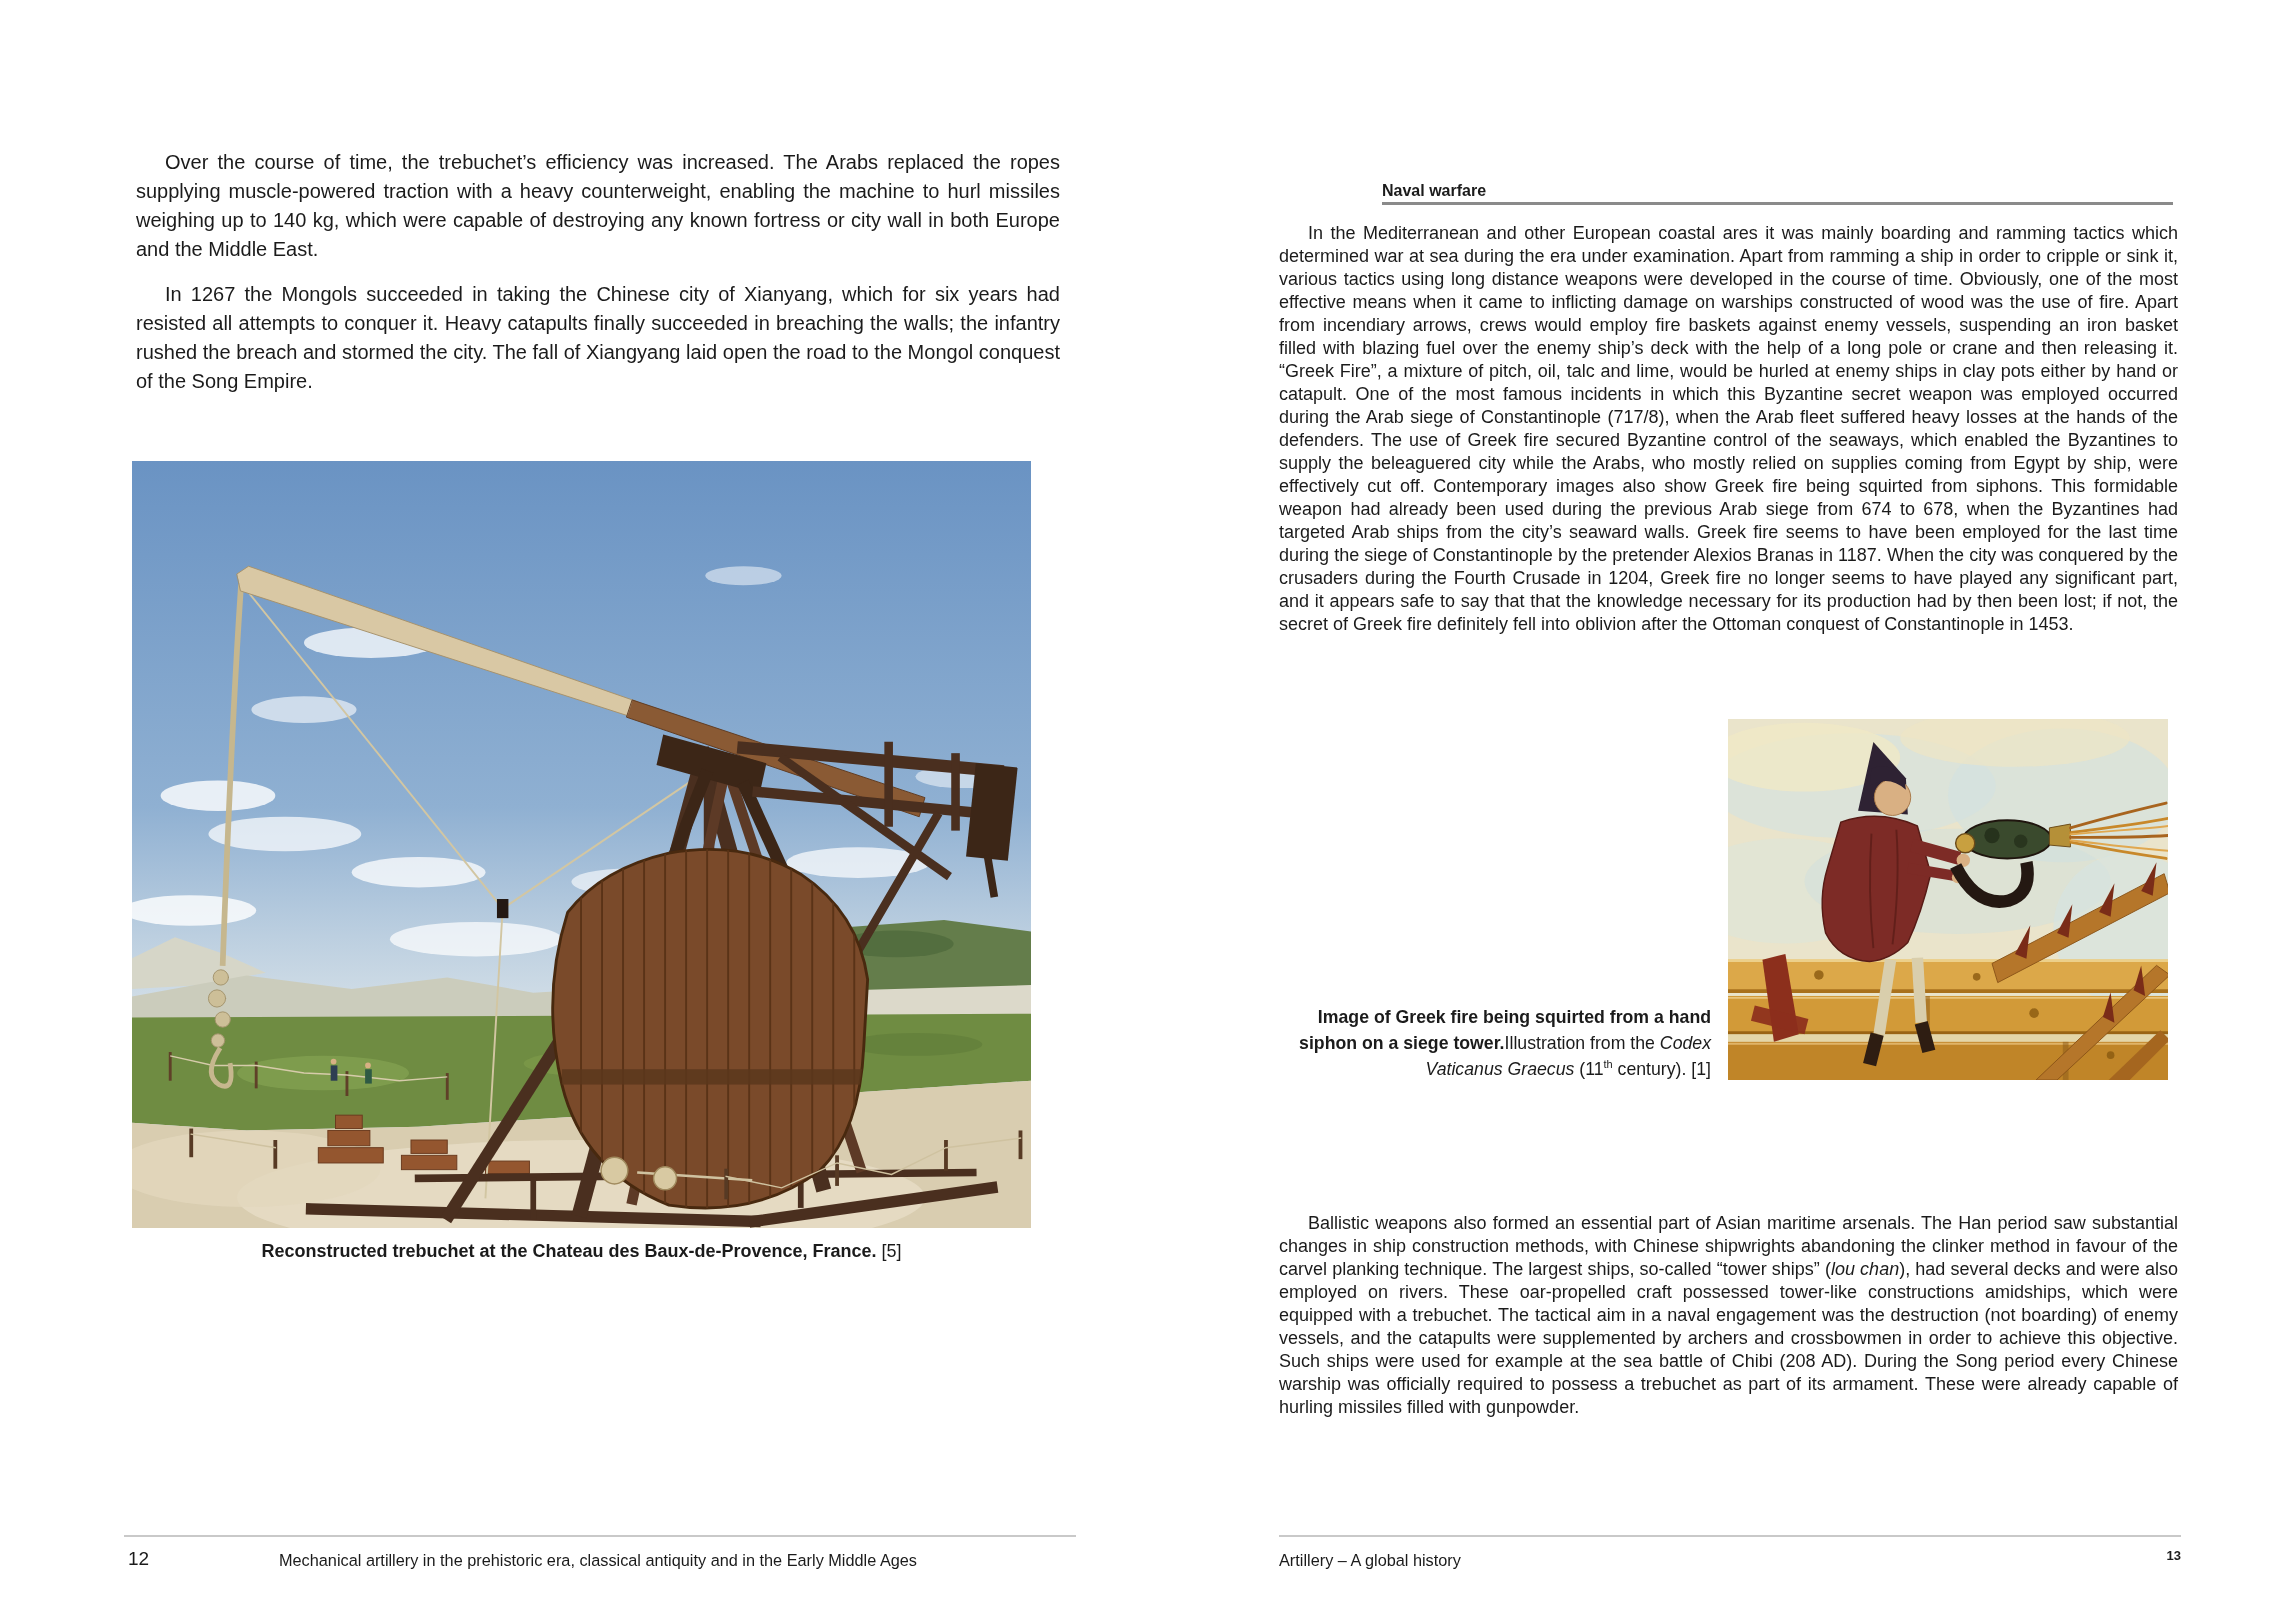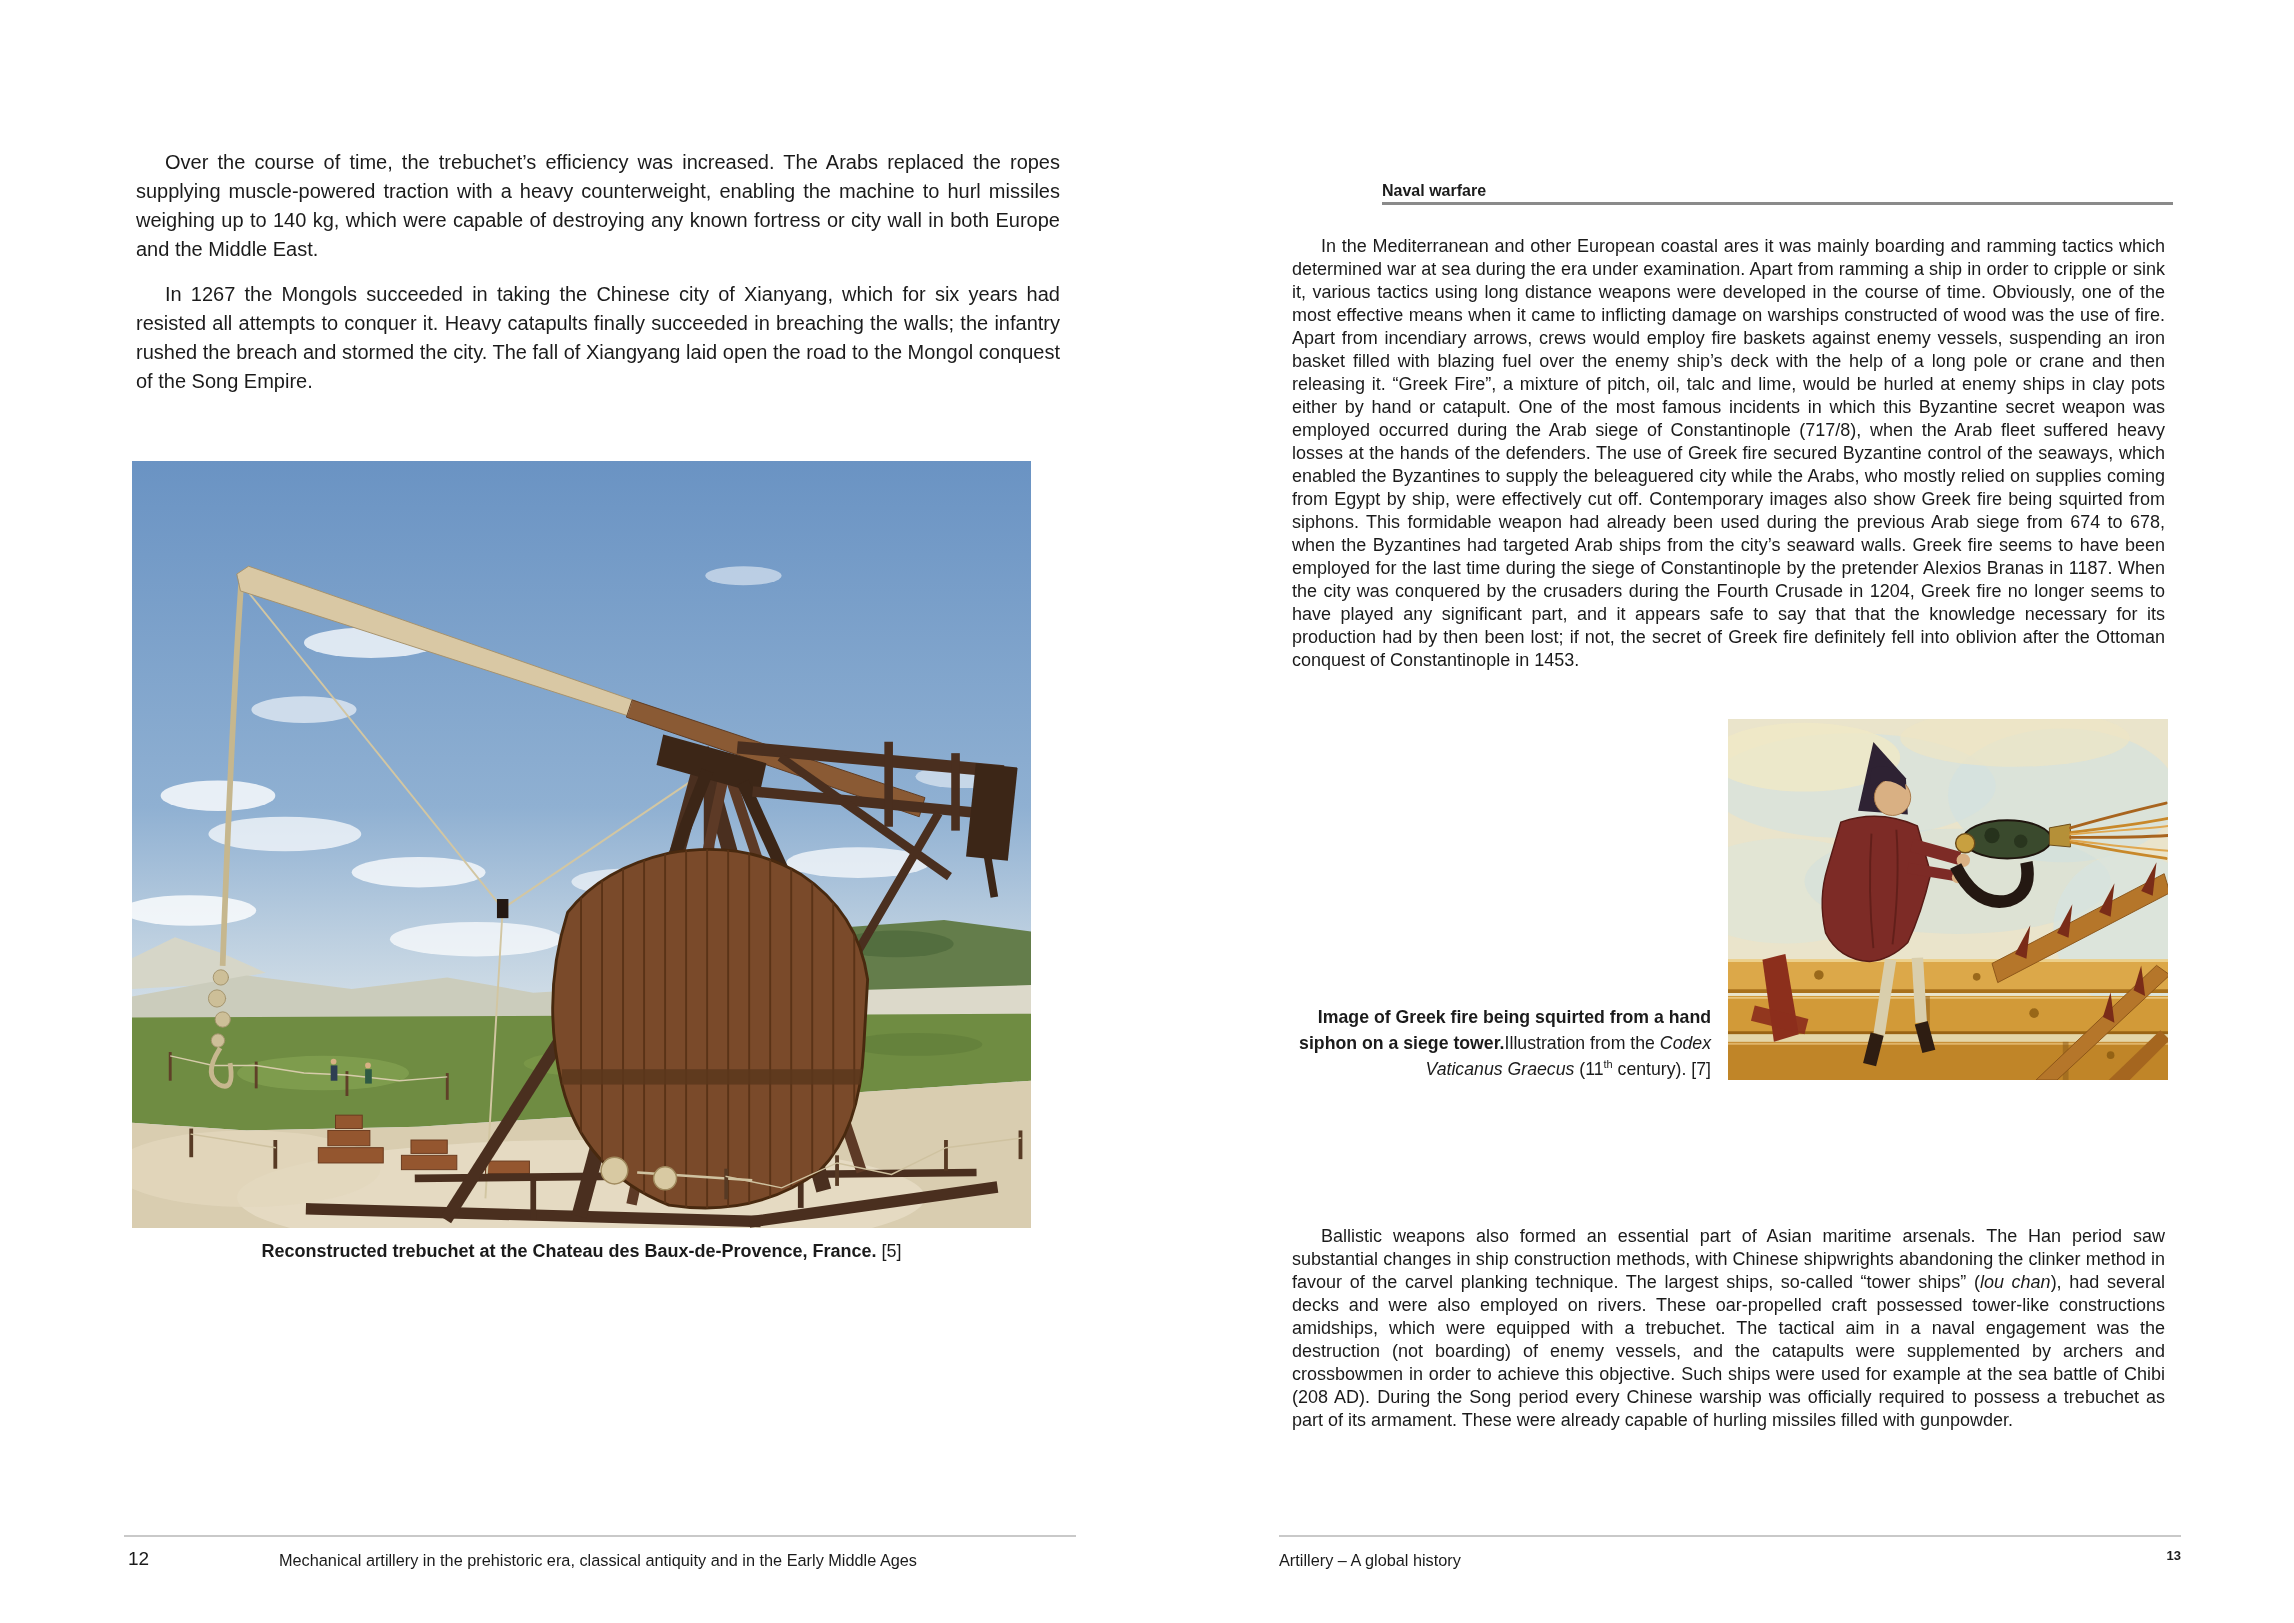--- a/index.html
+++ b/index.html
@@ -6,21 +6,21 @@
   body{
     width:2294px;height:1623px;position:relative;background:#ffffff;
     font-family:"Liberation Sans", sans-serif;color:#1b1b1b;
     -webkit-font-smoothing:antialiased;
   }
   .abs{position:absolute;}
   
   .lp-text{left:120px;top:132px;width:956px;}
   .lp-text p{margin:16px;font-size:20px;line-height:29px;text-align:justify;text-indent:29px;}
   
-  .rp-text p{margin:13px;font-size:18px;line-height:23px;text-align:justify;text-indent:29px;}
+  .rp-text p{margin:0;font-size:18px;line-height:23px;text-align:justify;text-indent:29px;}
   .rp-p1{left:1279px;top:222px;width:899px;}
   .rp-p2{left:1279px;top:1212px;width:899px;}
   .rp-heading{left:1382px;top:169px;font-size:16px;font-weight:bold;}
   .rp-rule{left:1382px;top:202px;width:791px;height:2.9px;background:#8a8a8a;}
   
   .lp-photo{left:132px;top:461px;width:899px;height:767px;}
   .rp-illustration{left:1728px;top:719px;width:440px;height:361px;}
   figure{margin:0;}
   figure svg{display:block;width:100%;height:100%;}
   
@@ -210,21 +210,21 @@
 <section>
 
   <h2 class="abs rp-heading">Naval warfare</h2>
   <div class="abs rp-rule"></div>
 
   <div class="abs rp-text rp-p1">
     <p>In the Mediterranean and other European coastal ares it was mainly boarding and ramming tactics which determined war at sea during the era under examination. Apart from ramming a ship in order to cripple or sink it, various tactics using long distance weapons were developed in the course of time. Obviously, one of the most effective means when it came to inflicting damage on warships constructed of wood was the use of fire. Apart from incendiary arrows, crews would employ fire baskets against enemy vessels, suspending an iron basket filled with blazing fuel over the enemy ship’s deck with the help of a long pole or crane and then releasing it. “Greek Fire”, a mixture of pitch, oil, talc and lime, would be hurled at enemy ships in clay pots either by hand or catapult. One of the most famous incidents in which this Byzantine secret weapon was employed occurred during the Arab siege of Constantinople (717/8), when the Arab fleet suffered heavy losses at the hands of the defenders. The use of Greek fire secured Byzantine control of the seaways, which enabled the Byzantines to supply the beleaguered city while the Arabs, who mostly relied on supplies coming from Egypt by ship, were effectively cut off. Contemporary images also show Greek fire being squirted from siphons. This formidable weapon had already been used during the previous Arab siege from 674 to 678, when the Byzantines had targeted Arab ships from the city’s seaward walls. Greek fire seems to have been employed for the last time during the siege of Constantinople by the pretender Alexios Branas in 1187. When the city was conquered by the crusaders during the Fourth Crusade in 1204, Greek fire no longer seems to have played any significant part, and it appears safe to say that that the knowledge necessary for its production had by then been lost; if not, the secret of Greek fire definitely fell into oblivion after the Ottoman conquest of Constantinople in 1453.</p>
   </div>
 
   <div class="abs rp-caption">
-    <span class="b">Image of Greek fire being squirted from a hand siphon on a siege tower.</span><span>Illustration from the </span><span class="i">Codex Vaticanus Graecus</span><span> (11</span><sup>th</sup><span> century). [7]</span>
+    <span class="b">Image of Greek fire being squirted from a hand siphon on a siege tower.</span><span>Illustration from the </span><span class="i">Codex Vaticanus Graecus</span><span> (11</span><sup>th</sup><span> century). [1]</span>
   </div>
 
   <figure class="abs rp-illustration">
     <svg viewBox="0 0 460 378" preserveAspectRatio="none">
       <rect x="0" y="0" width="460" height="378" fill="#eae4cb"></rect>
       <g>
         <ellipse cx="130" cy="70" rx="150" ry="55" fill="#d6e3de" opacity="0.7"></ellipse>
         <ellipse cx="350" cy="80" rx="120" ry="70" fill="#d2e2e0" opacity="0.65"></ellipse>
         <ellipse cx="60" cy="180" rx="110" ry="55" fill="#dce6da" opacity="0.6"></ellipse>
         <ellipse cx="240" cy="170" rx="160" ry="55" fill="#cfe0dd" opacity="0.5"></ellipse>

